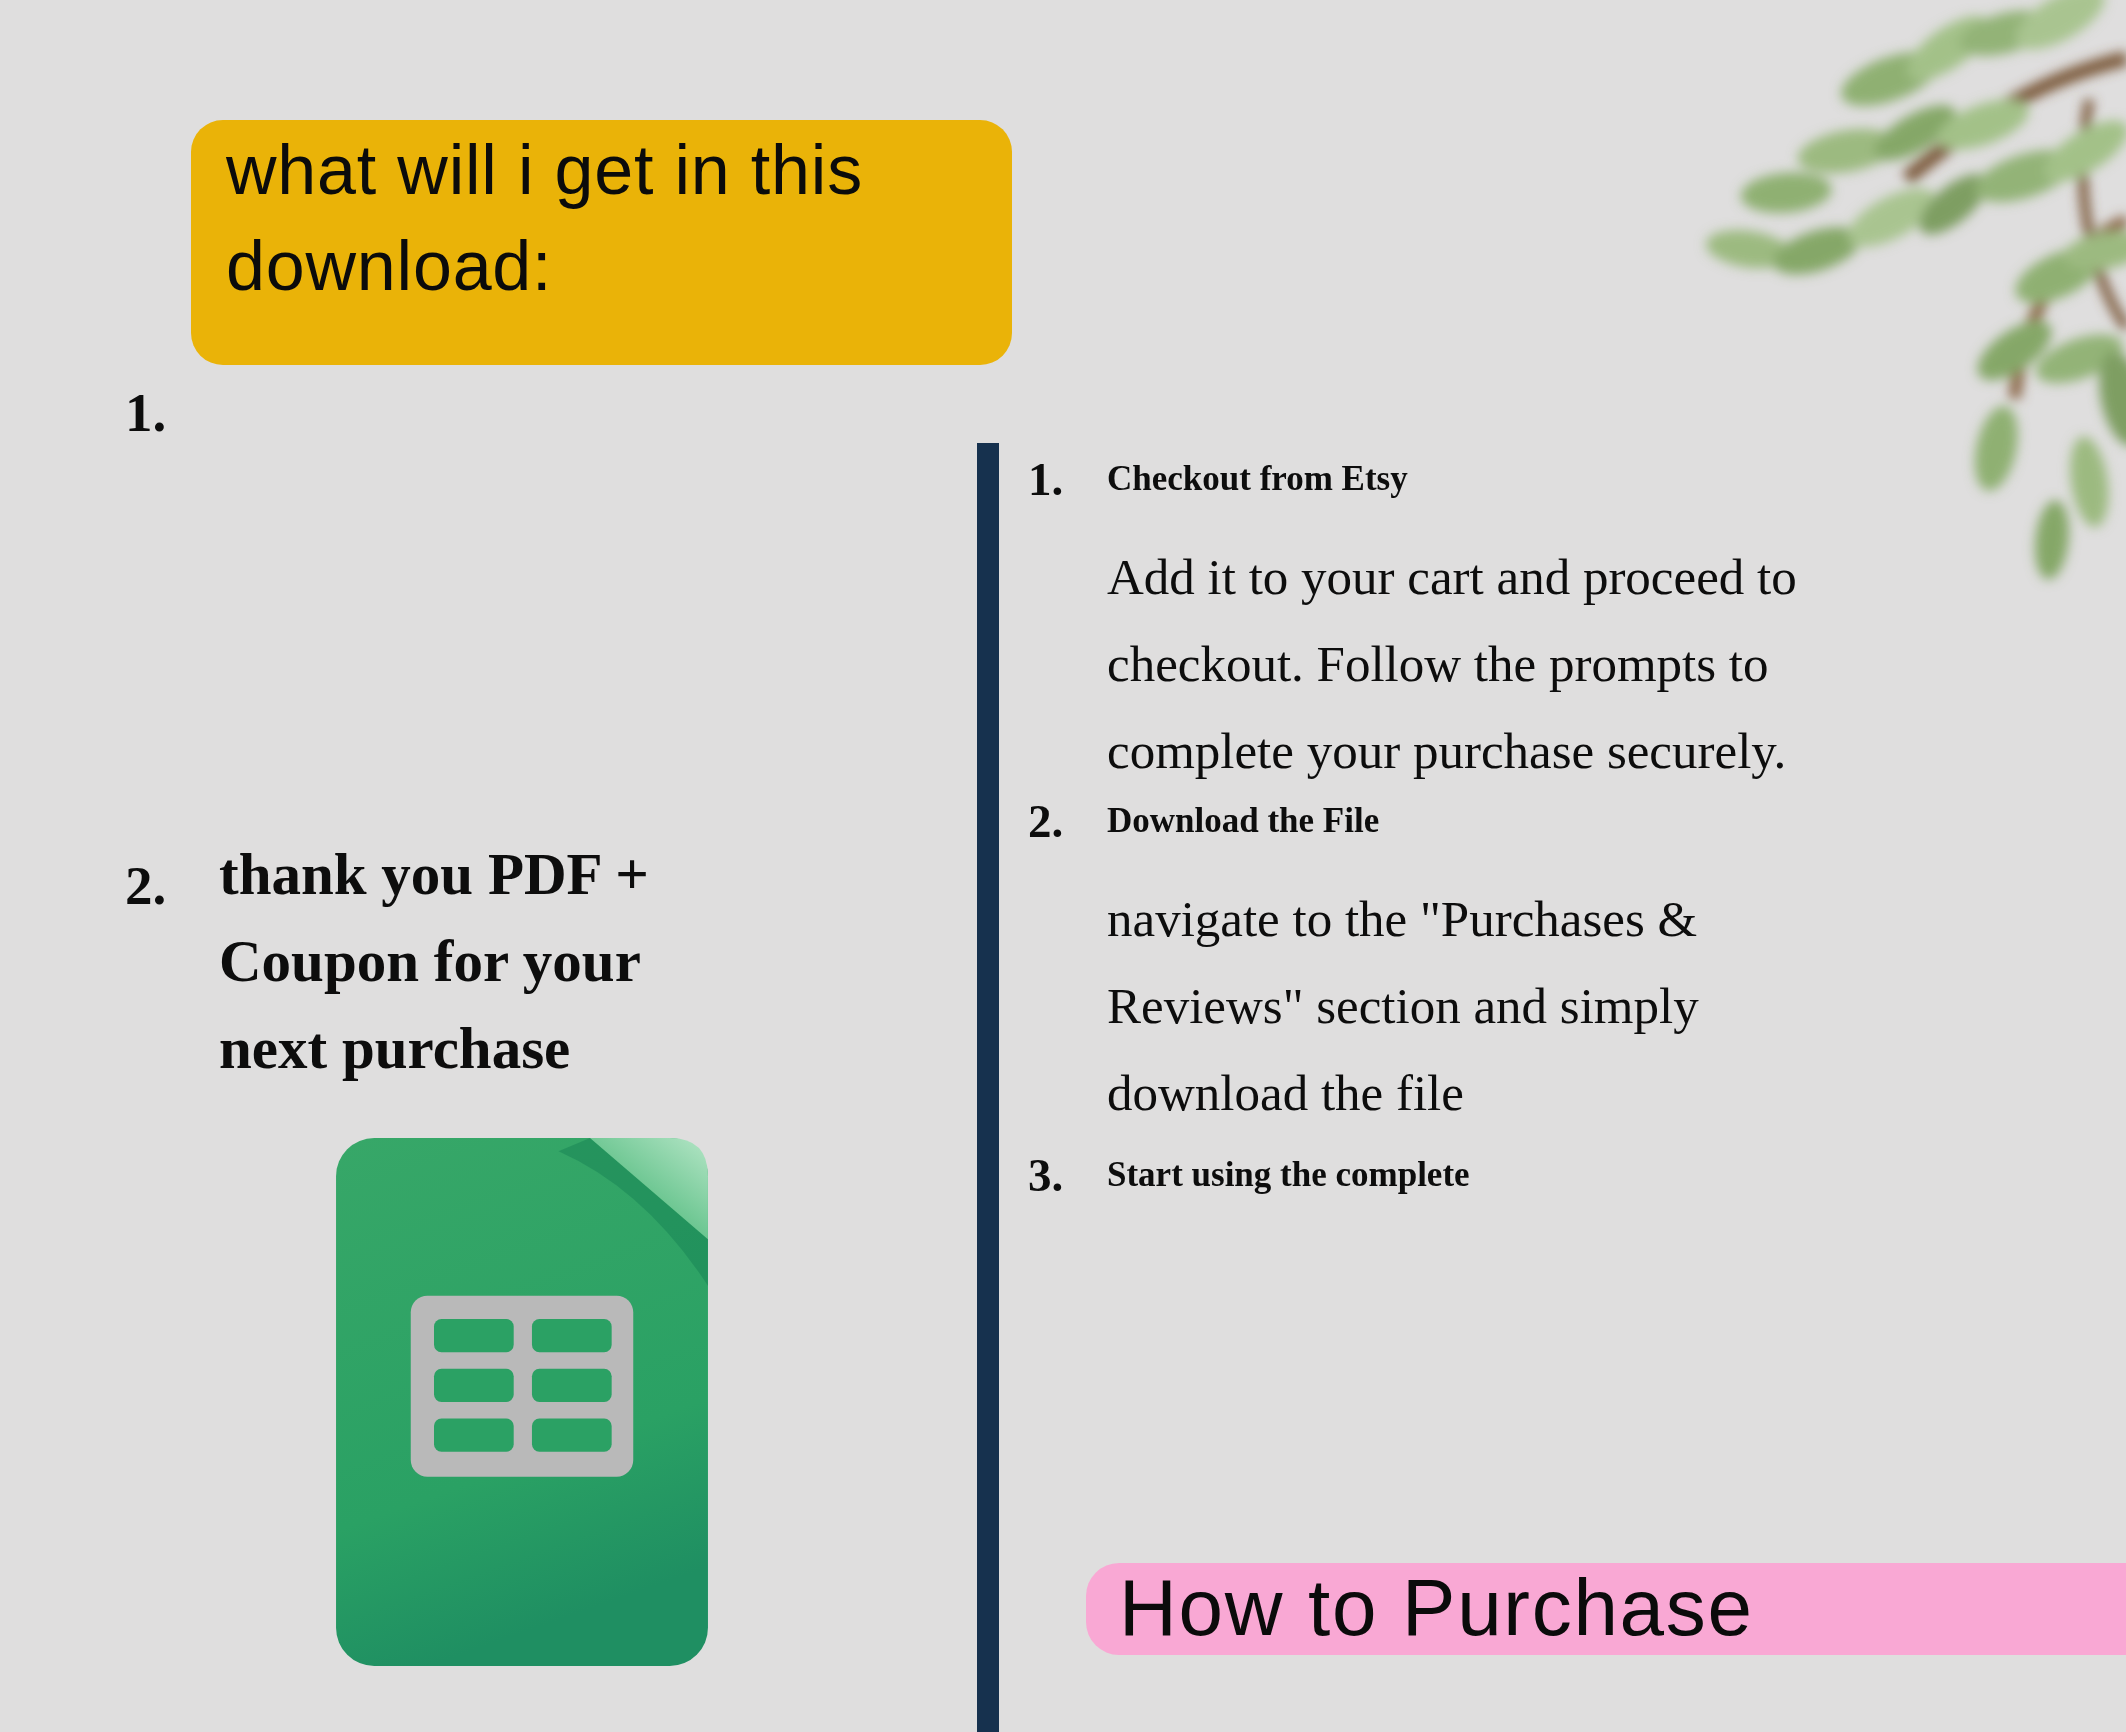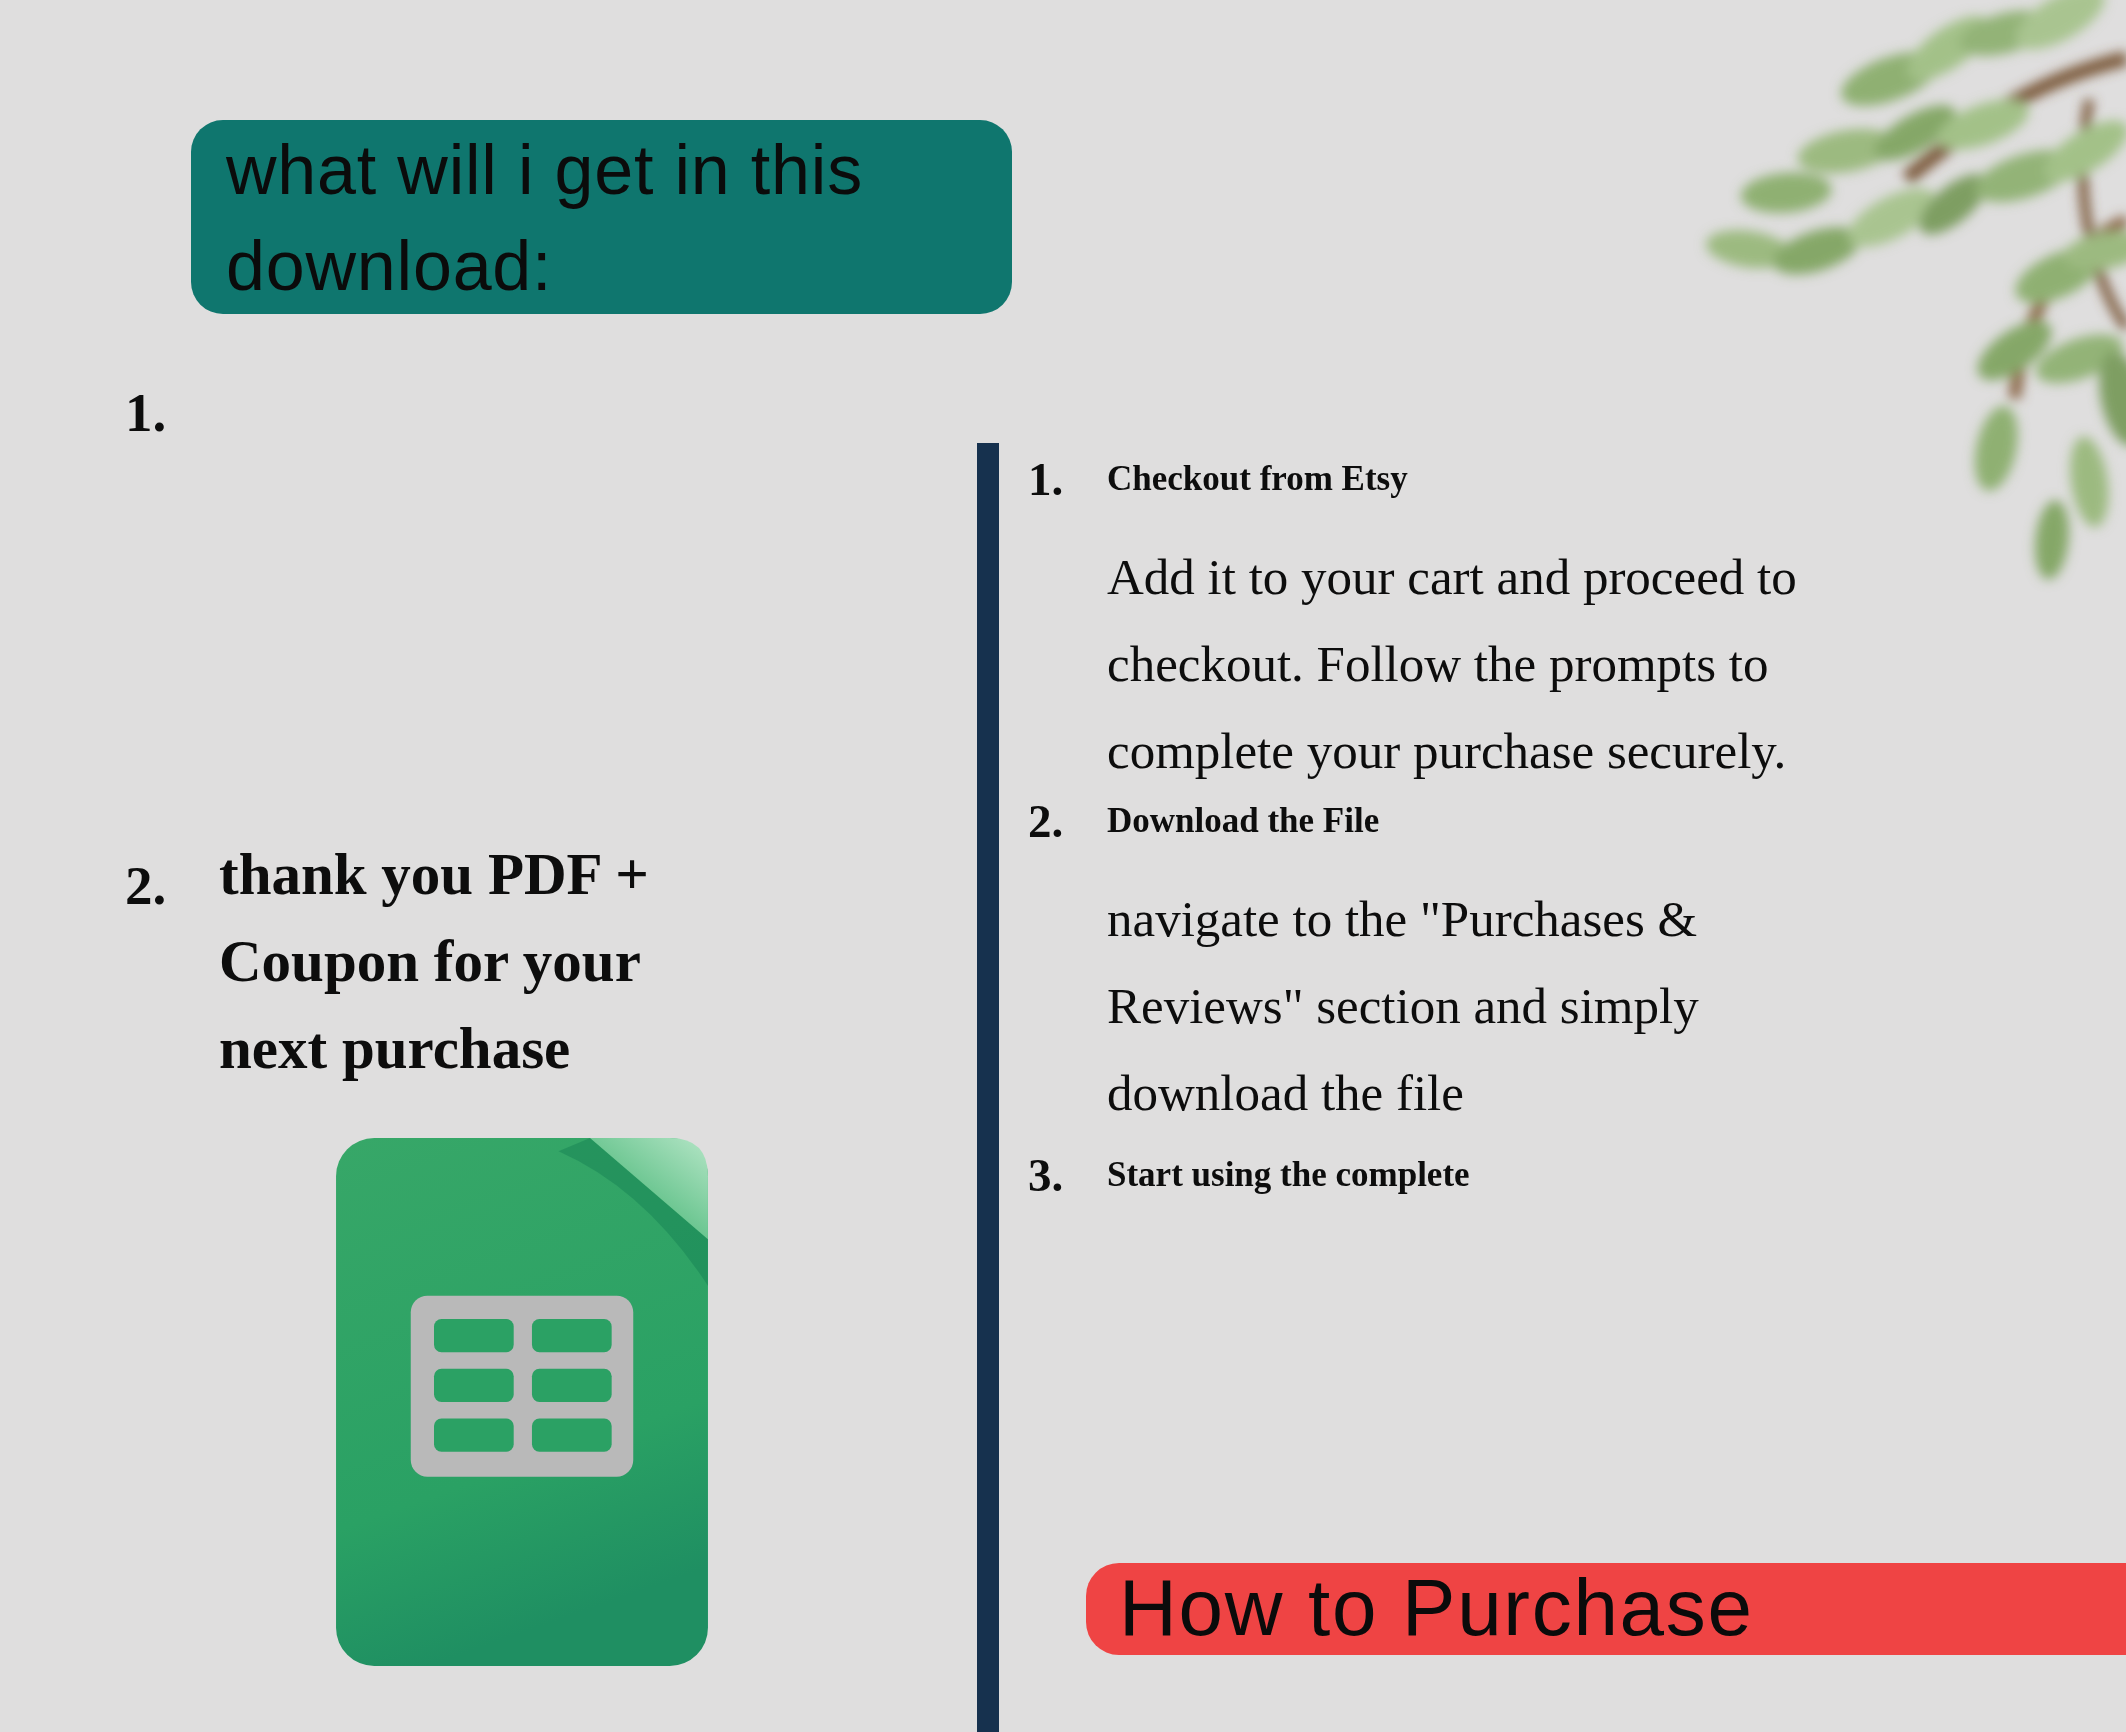--- a/index.html
+++ b/index.html
@@ -8,22 +8,22 @@
     width:2127px;height:1733px;
     background:#dfdede;
     overflow:hidden;
     font-family:"Liberation Serif", serif;
     color:#0d0d0d;
   }
   
   .plant{position:absolute;left:1624px;top:0;width:503px;height:598px;}
   
   .title-box{
-    position:absolute;left:191px;top:120px;width:821px;height:194px;
-    background:#0f766e;border-radius:32px;
+    position:absolute;left:191px;top:120px;width:821px;height:245px;
+    background:#eab308;border-radius:32px;
   }
   .title-text{
     position:absolute;left:35px;top:1.7px;width:773px;
     font-family:"Liberation Sans", sans-serif;
     font-size:70px;line-height:96px;letter-spacing:0.8px;
     white-space:pre-line;color:#0b0b0b;
   }
   
   .left-list{position:absolute;left:125px;top:378px;width:839px;}
   .l-item{position:absolute;left:0;width:839px;}
@@ -55,21 +55,21 @@
     font-weight:bold;font-size:47px;line-height:47px;
   }
   .r-content{margin-left:79px;}
   .r-heading{font-weight:bold;font-size:35px;line-height:60px;}
   .r-body{
     margin-top:25px;font-size:51px;line-height:87px;white-space:pre-line;
   }
   
   .purchase-box{
     position:absolute;left:1086px;top:1563px;width:1041px;height:92px;
-    background:#ef4444;border-radius:33px 0 0 33px;
+    background:#f9a8d4;border-radius:33px 0 0 33px;
   }
   .purchase-text{
     position:absolute;left:33px;top:0;
     font-family:"Liberation Sans", sans-serif;
     font-size:80px;line-height:90px;letter-spacing:1.7px;color:#0b0b0b;
     white-space:nowrap;
   }
 </style>
 </head>
 <body>

